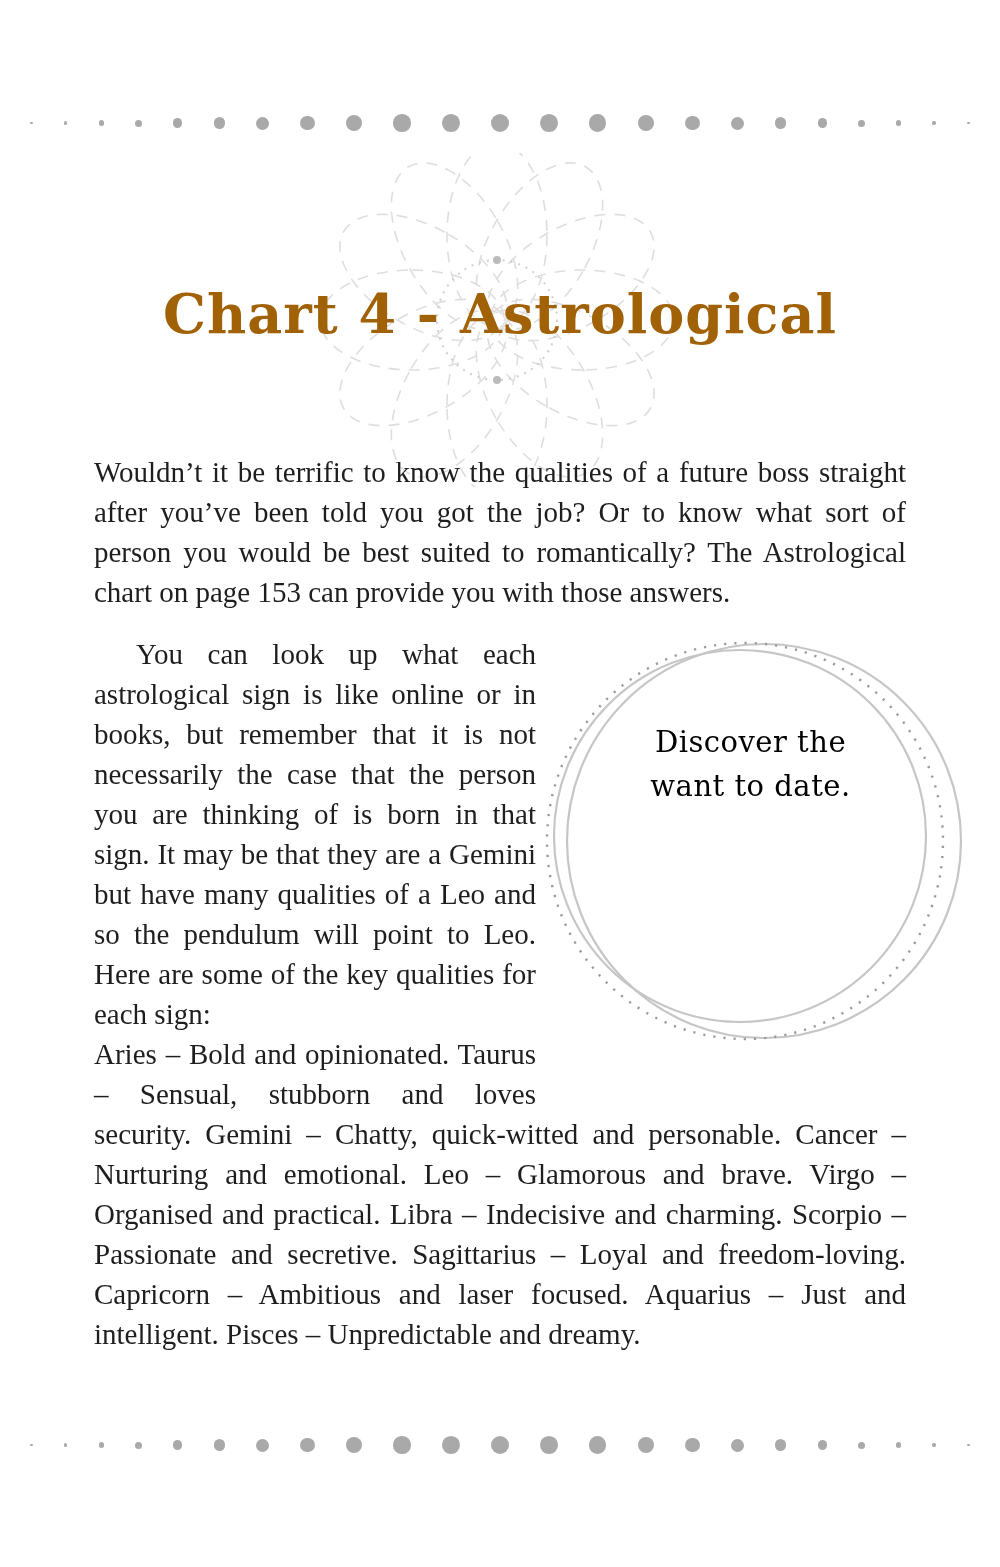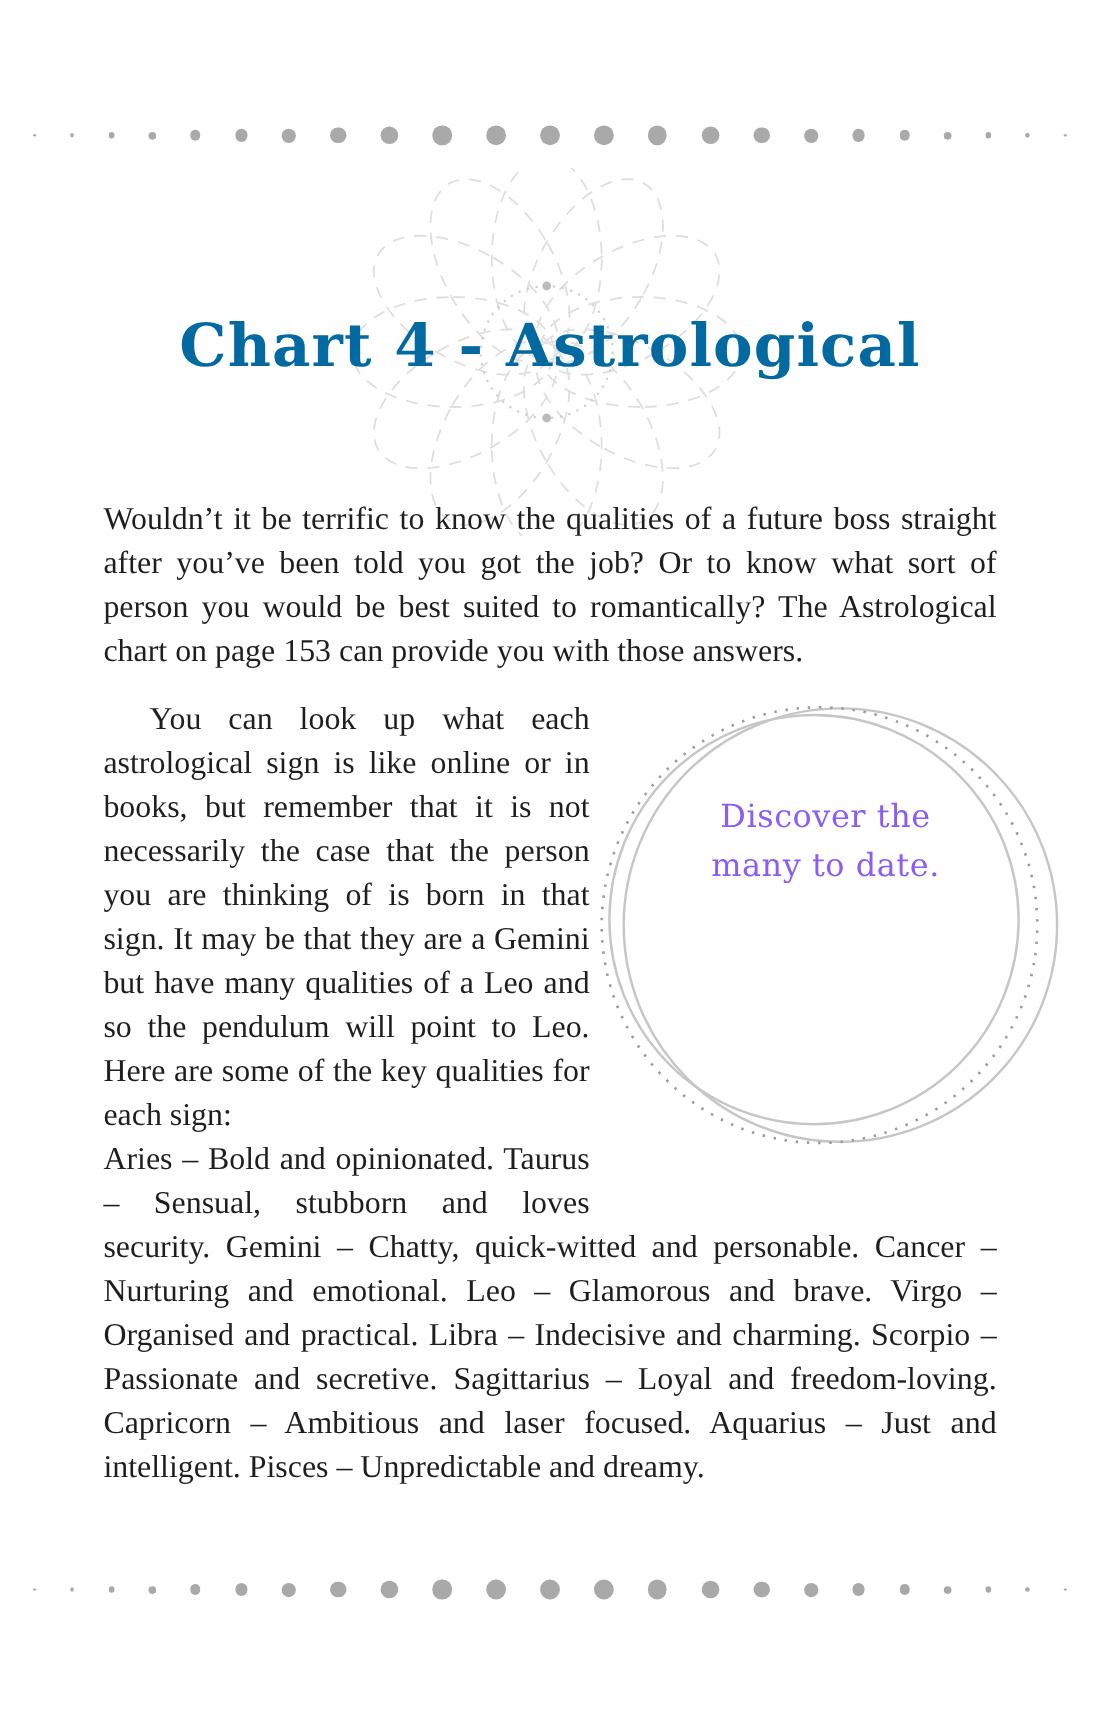--- a/index.html
+++ b/index.html
@@ -27,21 +27,21 @@
   .dot{display:block;border-radius:50%;background:var(--dot);flex:0 0 auto;}
   
   .flower{position:absolute;left:317px;top:153px;}
   .title{
     position:absolute;left:0;top:282px;width:1000px;
     text-align:center;
     font-family:"DejaVu Serif", serif;
     font-weight:700;
     font-size:54px;
     letter-spacing:1px;
-    color:#0369a1;
+    color:#a16207;
     white-space:nowrap;
   }
   
   .content{
     position:absolute;left:94px;top:452px;width:812px;
     font-size:29px;line-height:40px;text-align:justify;
   }
   .para{margin:0;}
   .intro{margin-bottom:22px;}
   .body2{text-indent:42px;}
@@ -52,21 +52,21 @@
     width:352px;height:410px;
     margin-left:18px;margin-bottom:52px;margin-right:0;
     position:relative;
   }
   .callout-rings{position:absolute;left:-12px;top:0;}
   .callout-text{
     position:absolute;left:24px;top:86px;width:345px;
     text-align:center;
     font-family:"DejaVu Serif", serif;
     font-size:29px;line-height:44px;
-    color:#8b5cf6;
+    color:#000000;
     letter-spacing:0.5px;
   }
 </style>
 </head>
 <body>
 
 <div class="page">
 
   <div class="dots dots-top">
       <span class="dot" style="height: 2.5px; width: 2.5px;"></span>
@@ -122,21 +122,21 @@
     <p class="para intro">Wouldn’t it be terrific to know the qualities of a future boss straight after you’ve been told you got the job? Or to know what sort of person you would be best suited to romantically? The Astrological chart on page 153 can provide you with those answers.</p>
 
     <div class="callout">
       <svg class="callout-rings" width="432" height="418" viewBox="0 0 432 418">
         <circle cx="222" cy="207" r="197" fill="none" stroke="var(--ring)" stroke-width="2.2"></circle>
         <circle cx="198" cy="202" r="186" fill="none" stroke="var(--ring)" stroke-width="2.2"></circle>
         <circle cx="203" cy="207" r="198" fill="none" stroke="var(--ringdot)" stroke-width="2.4" stroke-dasharray="2.2 8" transform="rotate(10 203 207)"></circle>
       </svg>
       <div class="callout-text">
           <div>Discover the</div>
-          <div>many to date.</div>
+          <div>want to date.</div>
         </div>
     </div>
 
     <p class="para body2">You can look up what each astrological sign is like online or in books, but remember that it is not necessarily the case that the person you are thinking of is born in that sign. It may be that they are a Gemini but have many qualities of a Leo and so the pendulum will point to Leo. Here are some of the key qualities for each sign:</p>
 
     <p class="para signs"><b>Aries</b> – Bold and opinionated. <b>Taurus</b> – Sensual, stubborn and loves security. <b>Gemini</b> – Chatty, quick-witted and personable. <b>Cancer</b> – Nurturing and emotional. <b>Leo</b> – Glamorous and brave. <b>Virgo</b> – Organised and practical. <b>Libra</b> – Indecisive and charming. <b>Scorpio</b> – Passionate and secretive. <b>Sagittarius</b> – Loyal and freedom-loving. <b>Capricorn</b> – Ambitious and laser focused. <b>Aquarius</b> – Just and intelligent. <b>Pisces</b> – Unpredictable and dreamy. </p>
 
   </div>
 
   <div class="dots dots-bottom">

